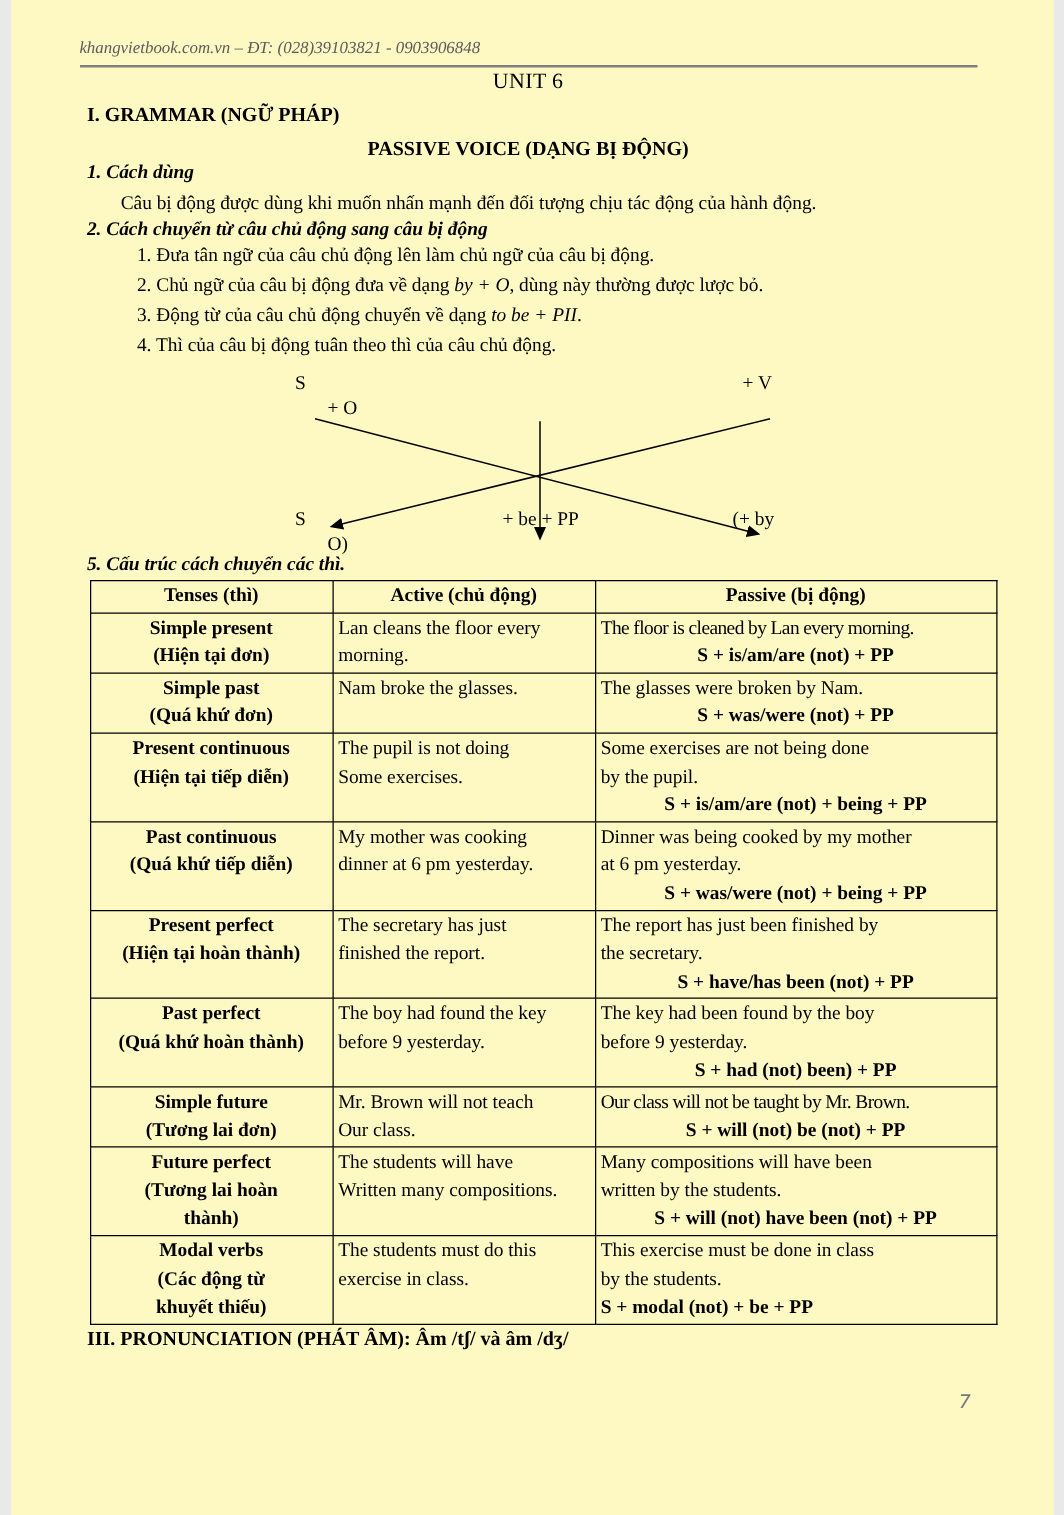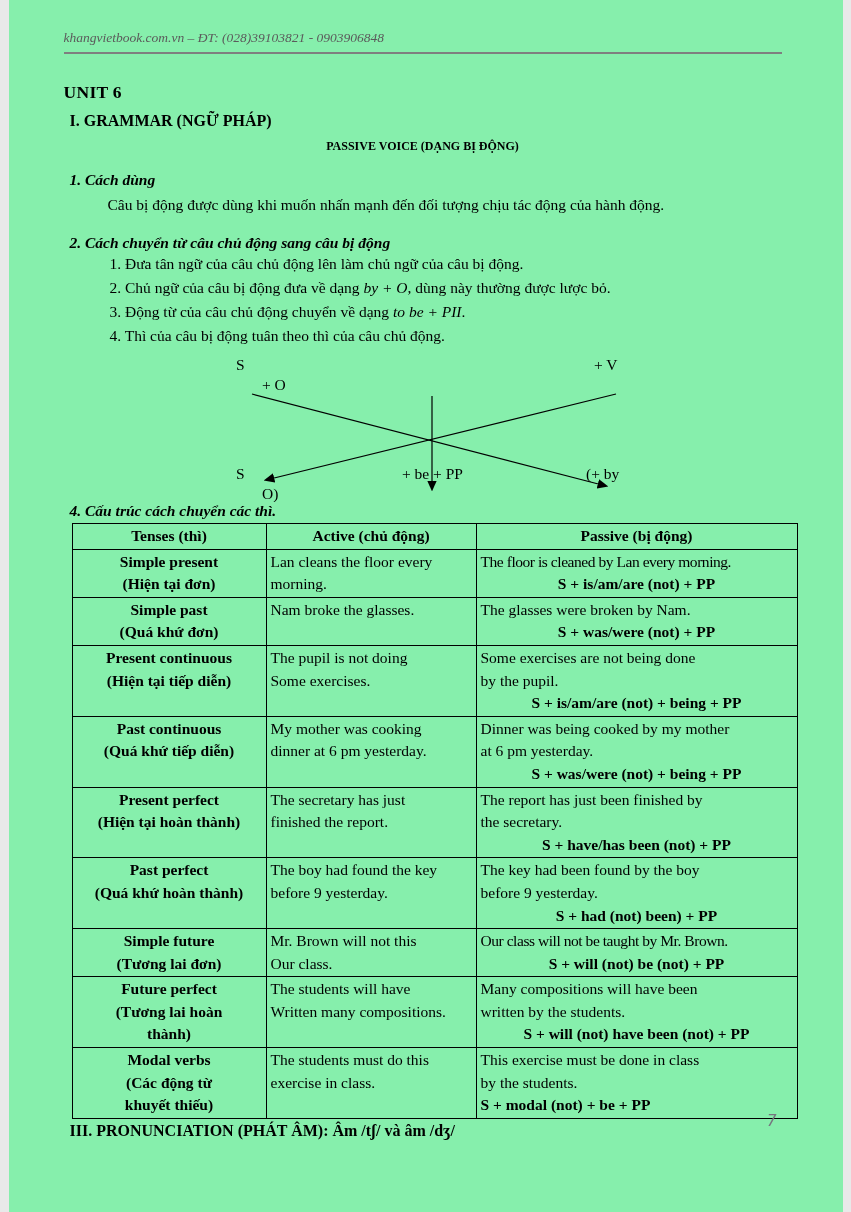--- a/index.html
+++ b/index.html
@@ -1,32 +1,32 @@
 <!DOCTYPE html>
 <html><head>
 <meta charset="utf-8">
 <style>
   html,body{margin:0;padding:0;background:#e9e9e9;}
   .page{
-    width:834px;height:1212px;background:#86efac;position:relative;
+    width:834px;height:1212px;background:#fef9c3;position:relative;
     font-family:"Liberation Serif","DejaVu Serif",serif;
     color:#000;overflow:hidden;margin:0 auto;
   }
   .content{padding:30px 61px 0 55px;}
   
   .site-header{
     font-style:italic;color:#5b5b5b;font-size:13.5px;
     padding-bottom:6px;border-bottom:2px solid #7f7f7f;
   }
   
-  .unit-title{text-align:left;font-weight:bold;font-size:17.5px;margin-top:28px;letter-spacing:.3px;}
+  .unit-title{text-align:center;font-weight:normal;font-size:17.5px;margin-top:0;letter-spacing:.3px;}
   .grammar-heading{font-weight:bold;font-size:16px;margin-top:9px;margin-left:6px;}
-  .passive-heading{text-align:center;font-weight:bold;font-size:12px;margin-top:9px;}
-  .sec-heading{font-weight:bold;font-style:italic;font-size:15.5px;margin-top:17px;margin-left:6px;}
-  .sec-body{font-size:15.5px;margin-left:44px;margin-top:4px;line-height:24px;}
+  .passive-heading{text-align:center;font-weight:bold;font-size:16px;margin-top:9px;}
+  .sec-heading{font-weight:bold;font-style:italic;font-size:15.5px;margin-top:0;margin-left:6px;}
+  .sec-body{font-size:15.5px;margin-left:33px;margin-top:4px;line-height:24px;}
   .num-list{margin-left:46px;line-height:24px;font-size:15.5px;}
   .num-list .it{font-style:italic;}
   
   .diagram{position:relative;height:152px;margin-top:2px;}
   .diagram svg{position:absolute;left:110px;top:0;}
   .diagram text{font-family:"Liberation Serif","DejaVu Serif",serif;font-size:15.5px;fill:#000;}
   
   table.tenses{
     border-collapse:collapse;margin-left:8px;margin-top:3px;
     width:725px;table-layout:fixed;font-size:15.5px;padding-left:16px;
@@ -87,21 +87,21 @@
         <line x1="78" y1="44" x2="432" y2="136" stroke="#000" stroke-width="1.2" marker-end="url(#ah)"></line>
         <line x1="442" y1="44" x2="92" y2="130" stroke="#000" stroke-width="1.2" marker-end="url(#ah)"></line>
         <line x1="258" y1="46" x2="258" y2="139" stroke="#000" stroke-width="1.2" marker-end="url(#ah)"></line>
         <text x="62" y="129">S</text>
         <text x="88" y="149">O)</text>
         <text x="228" y="129">+ be + PP</text>
         <text x="412" y="129">(+ by</text>
       </svg>
     </div>
 
-    <div class="sec-heading" style="margin-top:0;">4. Cấu trúc cách chuyển các thì.</div>
+    <div class="sec-heading" style="margin-top:0;">5. Cấu trúc cách chuyển các thì.</div>
 
     <table class="tenses">
       <colgroup>
           <col style="width:194px">
           <col style="width:210px">
           <col style="width:321px">
         </colgroup>
       <tbody>
           <tr>
         <th class="h">Tenses (thì)</th>
@@ -167,21 +167,21 @@
  before 9 yesterday.</td>
         <td class="passive">
           <div class="p-text">The key had been found by the boy
  before 9 yesterday.</div>
           <div class="formula">S + had (not) been) + PP</div>
         </td>
       </tr>
       <tr>
         <td class="tense">Simple future
 (Tương lai đơn)</td>
-        <td class="active">Mr. Brown will not this
+        <td class="active">Mr. Brown will not teach
 Our class.</td>
         <td class="passive">
           <div class="p-text tight">Our class will not be taught by Mr. Brown.</div>
           <div class="formula">S + will (not) be (not) + PP</div>
         </td>
       </tr>
       <tr>
         <td class="tense">Future perfect
 (Tương lai hoàn
 thành)</td>

